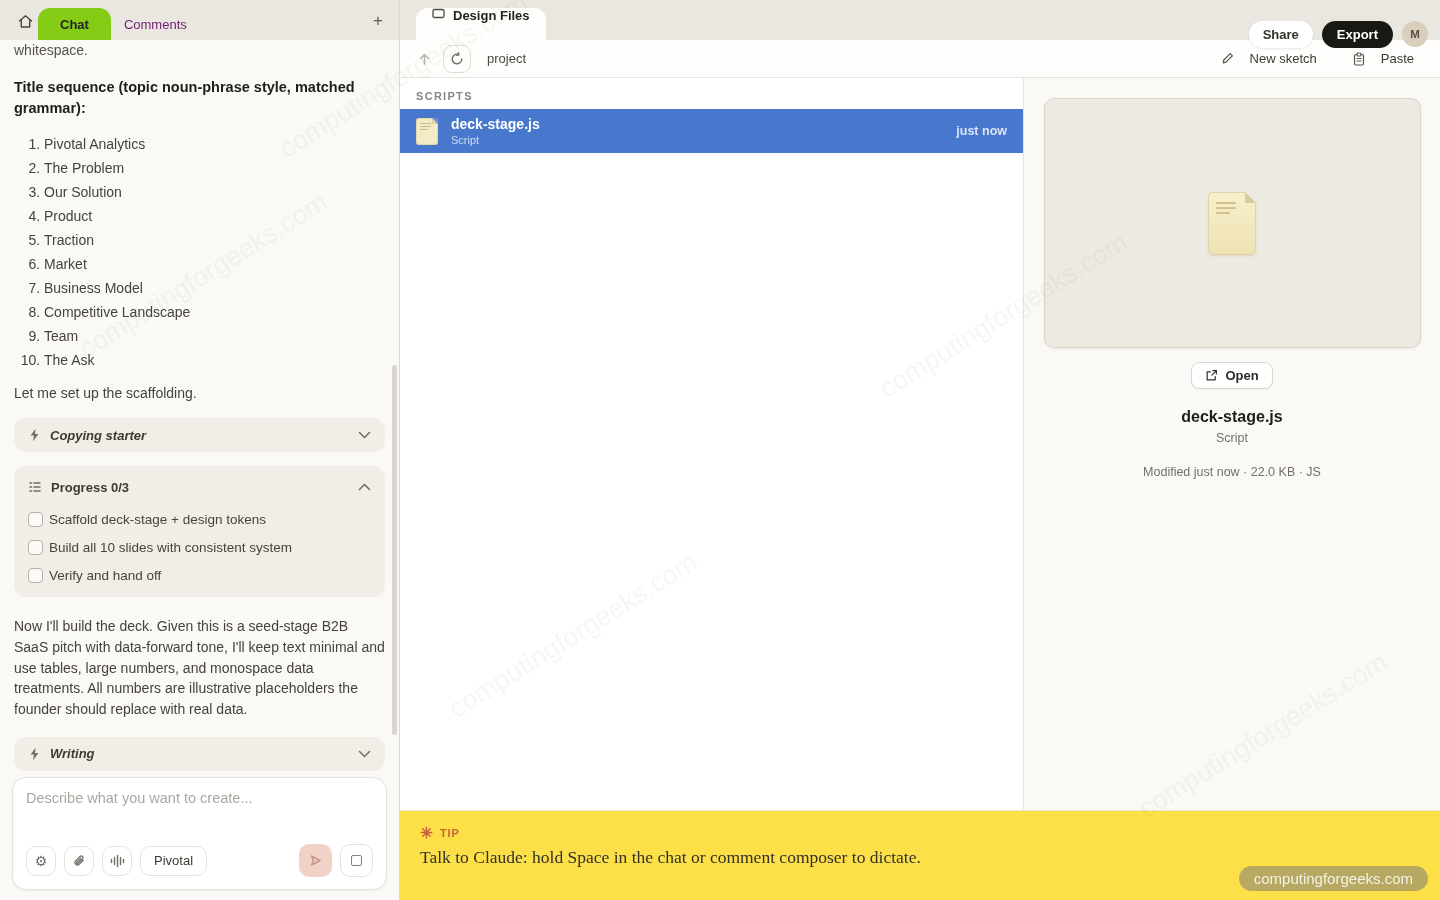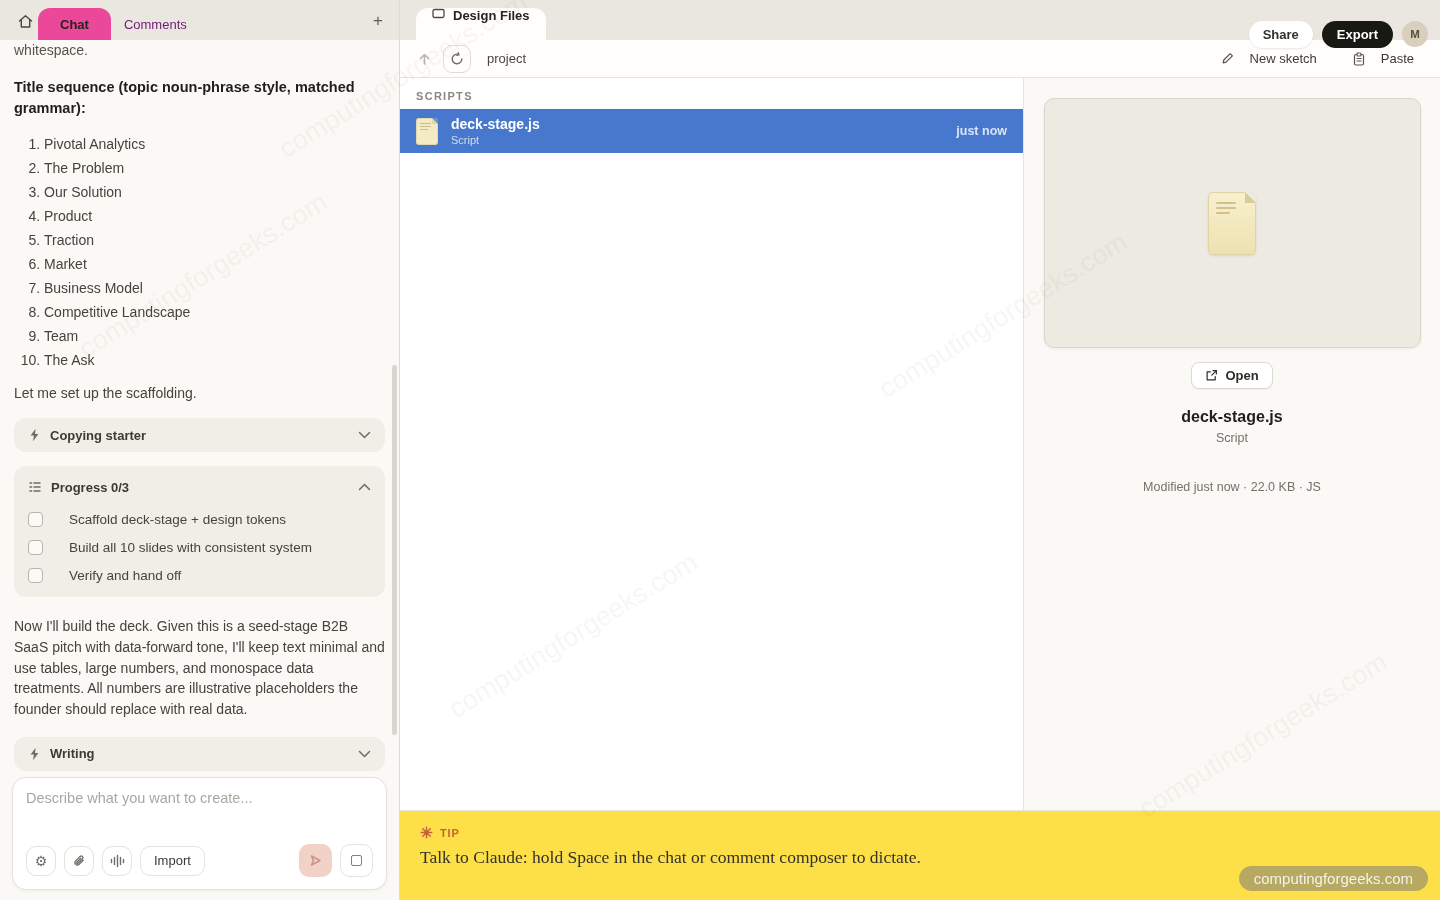--- a/index.html
+++ b/index.html
@@ -11,39 +11,39 @@
     color:#3d3b35;
     position:relative;
   }
   svg { display:block; }
 
   
   .left-panel { width:400px; flex:none; position:relative; background:#faf9f5; border-right:1px solid #dcdad2; }
   .left-header { height:40px; background:#eae7e0; position:relative; display:flex; align-items:flex-end; }
   .home-btn { position:absolute; left:12px; top:8px; width:26px; height:26px; display:flex; align-items:center; justify-content:center; border-radius:7px; cursor:pointer; }
   .tab-row { display:flex; margin-left:38px; align-items:flex-end; }
-  .chat-tab { height:31px; padding:16px 22px; background:#ec4899; border-radius:12px 12px 0 0; display:flex; align-items:center; font-size:13px; font-weight:700; color:#25241f; }
+  .chat-tab { height:31px; padding:16px 22px; background:#84cc16; border-radius:12px 12px 0 0; display:flex; align-items:center; font-size:13px; font-weight:700; color:#25241f; }
   .comments-tab { height:31px; padding:0 13px; display:flex; align-items:center; font-size:13px; color:#701a75; }
   .add-tab-btn { position:absolute; right:10px; top:10px; width:22px; height:22px; display:flex; align-items:center; justify-content:center; font-size:17px; color:#5e5c55; border-radius:6px; cursor:pointer; }
 
   .chat-scroll { position:absolute; top:40px; left:0; right:0; bottom:0; padding:0 14px; overflow:hidden; }
   .clip-line { font-size:14px; line-height:20px; color:#43413b; opacity:.28; margin-top:11px; white-space:nowrap; overflow:hidden; }
   .clip-line2 { font-size:14px; line-height:20px; color:#55534c; }
   .chat-heading { margin-top:17px; font-size:14.5px; line-height:21px; font-weight:700; color:#1f1e1a; }
   ol.outline { margin-top:13px; padding-left:30px; font-size:14px; color:#45433c; }
   ol.outline li { line-height:24px; }
   .chat-line { margin-top:13px; font-size:14px; color:#45433c; }
-  .tool-pill { margin-top:17px; height:34px; background:#f0eee6; border-radius:12px; display:flex; align-items:center; padding:0 14px; gap:9px; cursor:pointer; }
+  .tool-pill { margin-top:17px; height:34px; background:#f0eee6; border-radius:12px; display:flex; align-items:center; padding:0 14px; gap:9px; cursor:pointer;font-style:italic; }
   .tool-pill .lbl { font-size:13px; font-weight:700; color:#3c3a33; }
   .tool-pill .chev { margin-left:auto; }
   .progress-card { margin-top:14px; background:#f0eee6; border-radius:12px; padding:9px 14px 14px; }
   .progress-head { display:flex; align-items:center; gap:9px; height:24px; cursor:pointer; }
   .progress-head .lbl { font-size:13px; font-weight:700; color:#3c3a33; }
   .progress-head .chev { margin-left:auto; }
-  .check-row { display:flex; align-items:center; gap:26px; margin-top:13px; }
+  .check-row { display:flex; align-items:center; gap:6px; margin-top:13px; }
   .checkbox { width:15px; height:15px; border:1.5px solid #b6b3aa; border-radius:4px; background:#fbfaf6; flex:none; cursor:pointer; }
   .check-lbl { font-size:13.5px; color:#46443d; }
   .chat-para { margin-top:19px; font-size:14px; line-height:20.8px; color:#45433c; }
   .writing-styles { margin-top:26px; display:flex; align-items:center; gap:11px; cursor:pointer; }
   .writing-styles .lbl { font-size:15px; color:#2c2a25; }
 
   .composer { position:absolute; left:12px; right:12px; bottom:10px; background:#ffffff; border:1px solid #e4e2da; border-radius:14px; box-shadow:0 1px 3px rgba(60,55,40,.06); padding:12px 13px 12px; }
   .composer textarea { width:100%; height:42px; border:none; outline:none; resize:none; font-family:"Liberation Sans",sans-serif; font-size:14.5px; color:#3d3b35; background:transparent; }
   .composer textarea::placeholder { color:#a9a79f; }
   .composer-row { display:flex; align-items:center; gap:8px; margin-top:8px; }
@@ -85,21 +85,21 @@
 
   .side-panel { width:417px; flex:none; background:#faf9f5; border-left:1px solid #e6e4dc; display:flex; flex-direction:column; align-items:center; }
   .preview-card { margin-top:20px; width:377px; height:250px; background:#edeae2; border:1px solid #d9d6cc; border-radius:10px; box-shadow:0 1px 3px rgba(60,55,40,.08); display:flex; align-items:center; justify-content:center; }
   .doc-icon-lg { width:48px; height:63px; background:linear-gradient(180deg,#f8f0cd,#eee2b2); border:1px solid #e0d4a6; border-radius:5px; position:relative; box-shadow:0 1px 2px rgba(120,100,40,.15); }
   .doc-icon-lg .fold { position:absolute; top:-1px; right:-1px; width:0; height:0; border-left:11px solid #d9cb97; border-top:11px solid #edeae2; }
   .doc-icon-lg .l1,.doc-icon-lg .l2,.doc-icon-lg .l3 { position:absolute; left:7px; height:2px; background:#cfc190; border-radius:1px; }
   .doc-icon-lg .l1 { top:9px; width:20px; } .doc-icon-lg .l2 { top:14px; width:20px; } .doc-icon-lg .l3 { top:19px; width:14px; }
   .open-btn { margin-top:14px; display:inline-flex; align-items:center; gap:7px; background:#fff; border:1px solid #dbd8cf; border-radius:8px; padding:5px 13px; font-size:13px; font-weight:600; color:#2e2c27; box-shadow:0 1px 1px rgba(60,55,40,.05); cursor:pointer; }
   .preview-title { margin-top:19px; font-size:16px; font-weight:700; color:#1f1e1a; }
   .preview-sub { margin-top:5px; font-size:12.5px; color:#73716a; }
-  .preview-meta { margin-top:35px; font-size:12.5px; color:#73716a; }
+  .preview-meta { margin-top:20px; font-size:12.5px; color:#73716a; }
 
   .tip-bar { height:90px; background:#fde047; border-top:1px solid #e9e6de; padding:15px 20px; }
   .tip-label { display:flex; align-items:center; gap:7px; font-size:11px; font-weight:700; letter-spacing:.8px; color:#c5613c; }
   .tip-text { margin-top:8px; font-family:"Liberation Serif", serif; font-size:17.5px; color:#33312c; }
 
   
   .wm { position:absolute; font-size:27px; color:rgba(130,125,110,.07); transform:rotate(-32deg); pointer-events:none; white-space:nowrap; }
   .wm-pill { position:absolute; right:12px; bottom:9px; background:rgba(125,123,118,.55); color:rgba(255,255,255,.85); font-size:15px; padding:4px 15px; border-radius:14px; pointer-events:none; }
 </style>
 </head>
@@ -229,21 +229,21 @@
         </span>
       </div>
       <div class="c-btn">
         <span>
           <svg width="15" height="14" viewBox="0 0 15 14" stroke="#6e6c65" stroke-width="1.4" stroke-linecap="round">
             <path d="M1.5 5.5v3M4.5 3.5v7M7.5 1.5v11M10.5 3.5v7M13.5 5.5v3"></path>
           </svg>
         </span>
       </div>
       <div class="c-btn import-btn">
-        <span>Import</span>
+        <span>Pivotal</span>
       </div>
       <div class="send-btn">
         <span>
           <svg width="13" height="13" viewBox="0 0 13 13" fill="none" stroke="#cb968a" stroke-width="1.6" stroke-linejoin="round">
               <path d="M2.5 2L11 6.5L2.5 11L4.5 6.5Z"></path>
             </svg>
         </span>
       </div>
       <div class="stop-btn">
         <span class="stop-square"></span>

